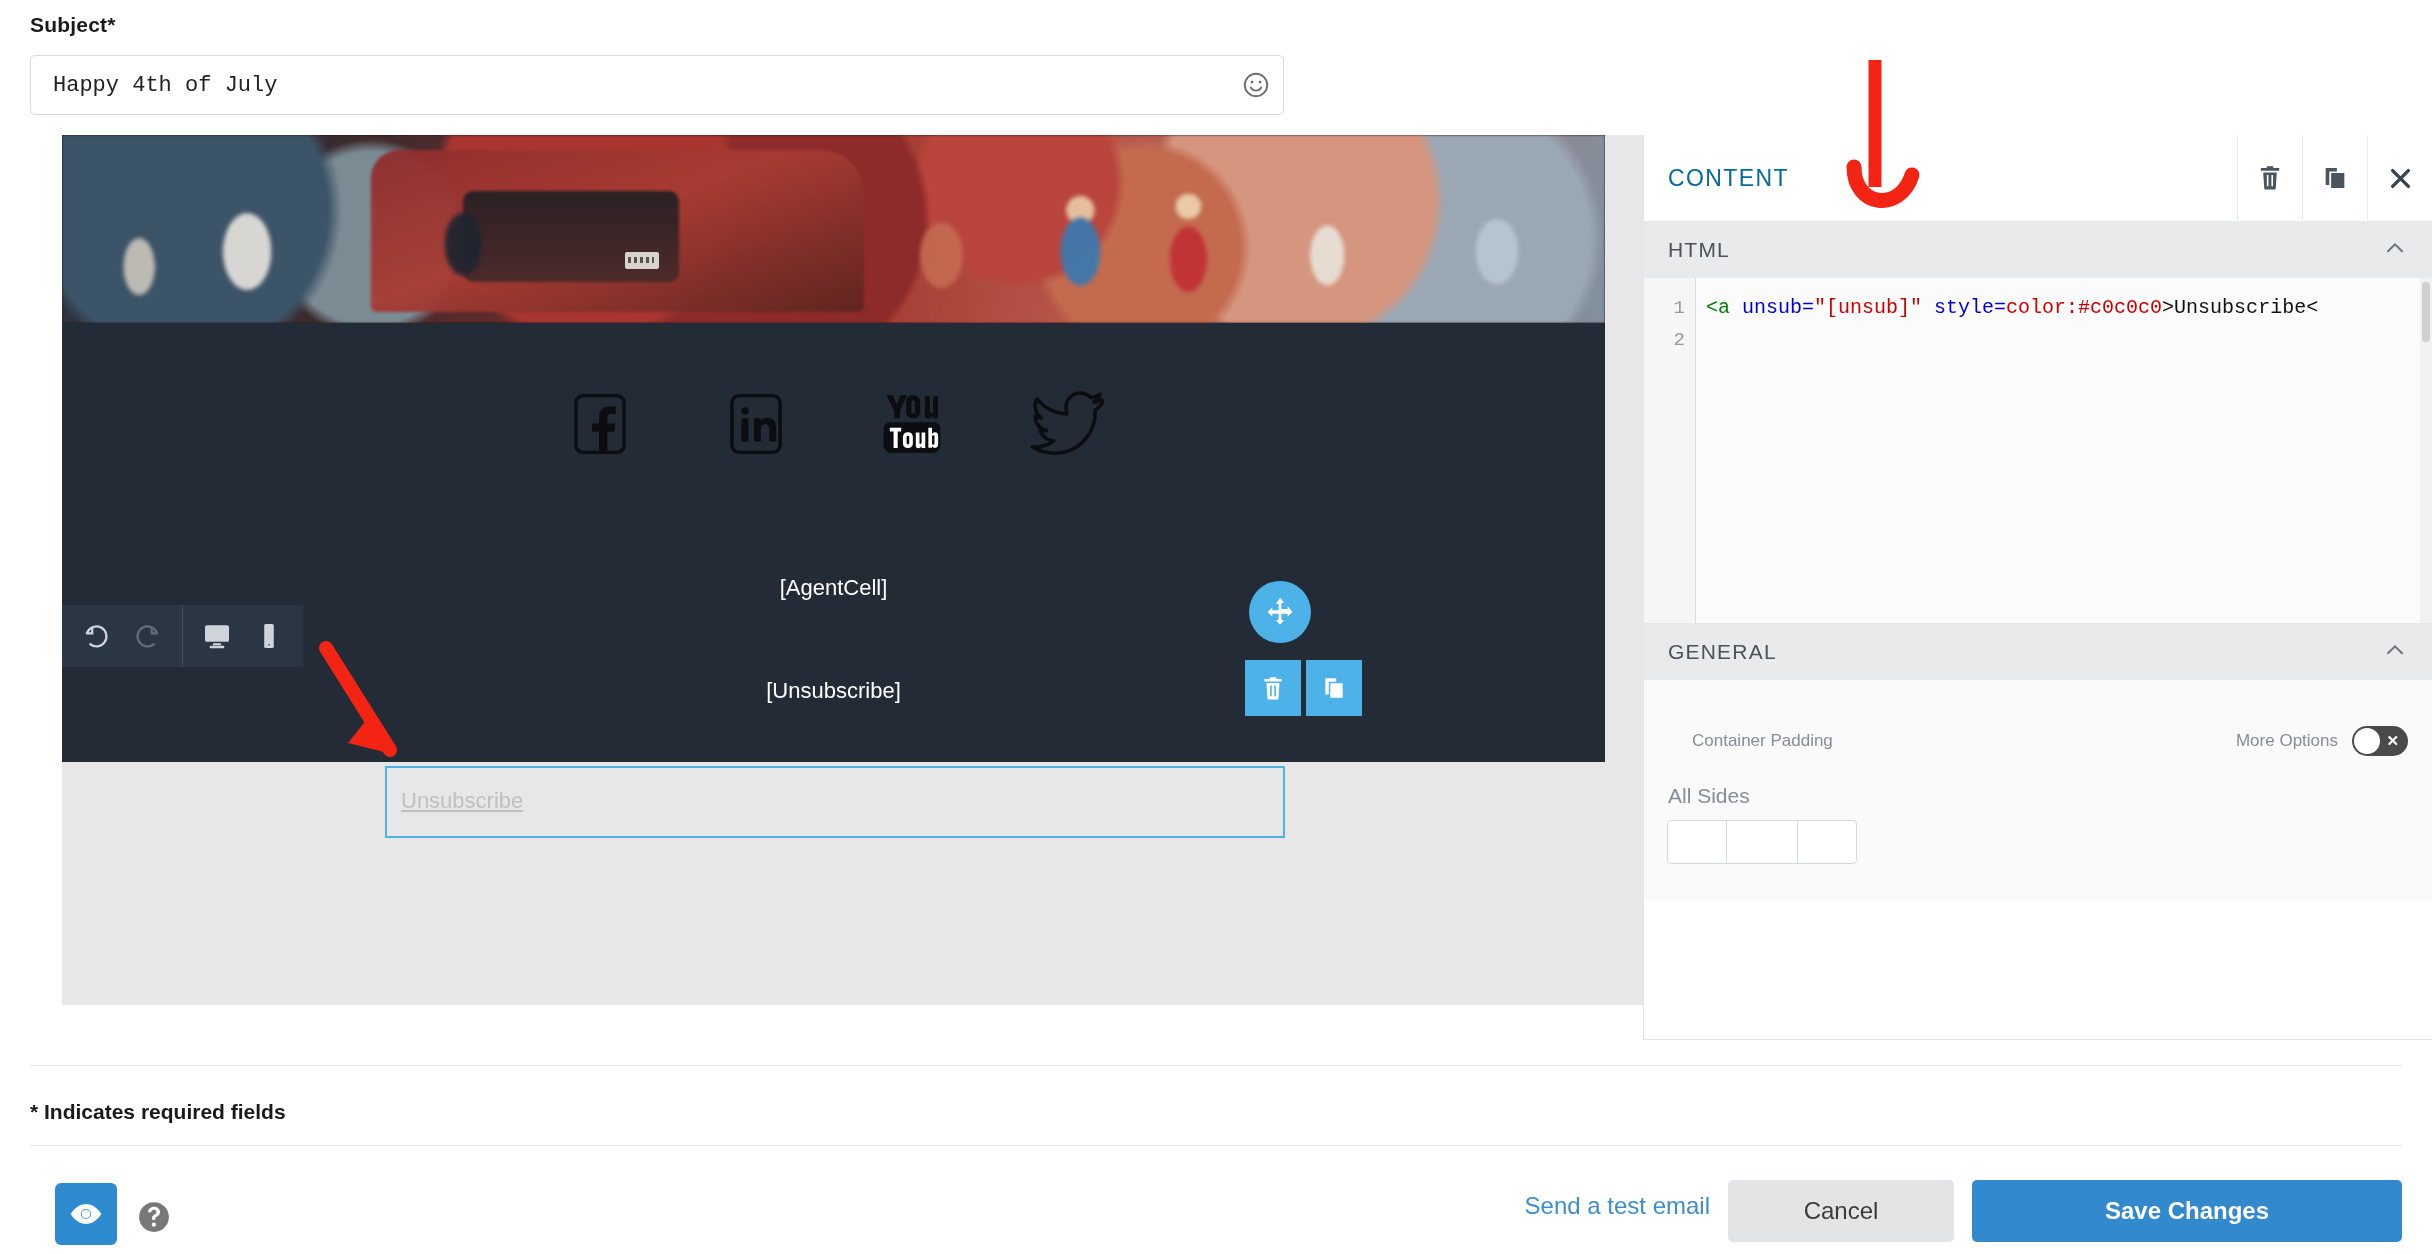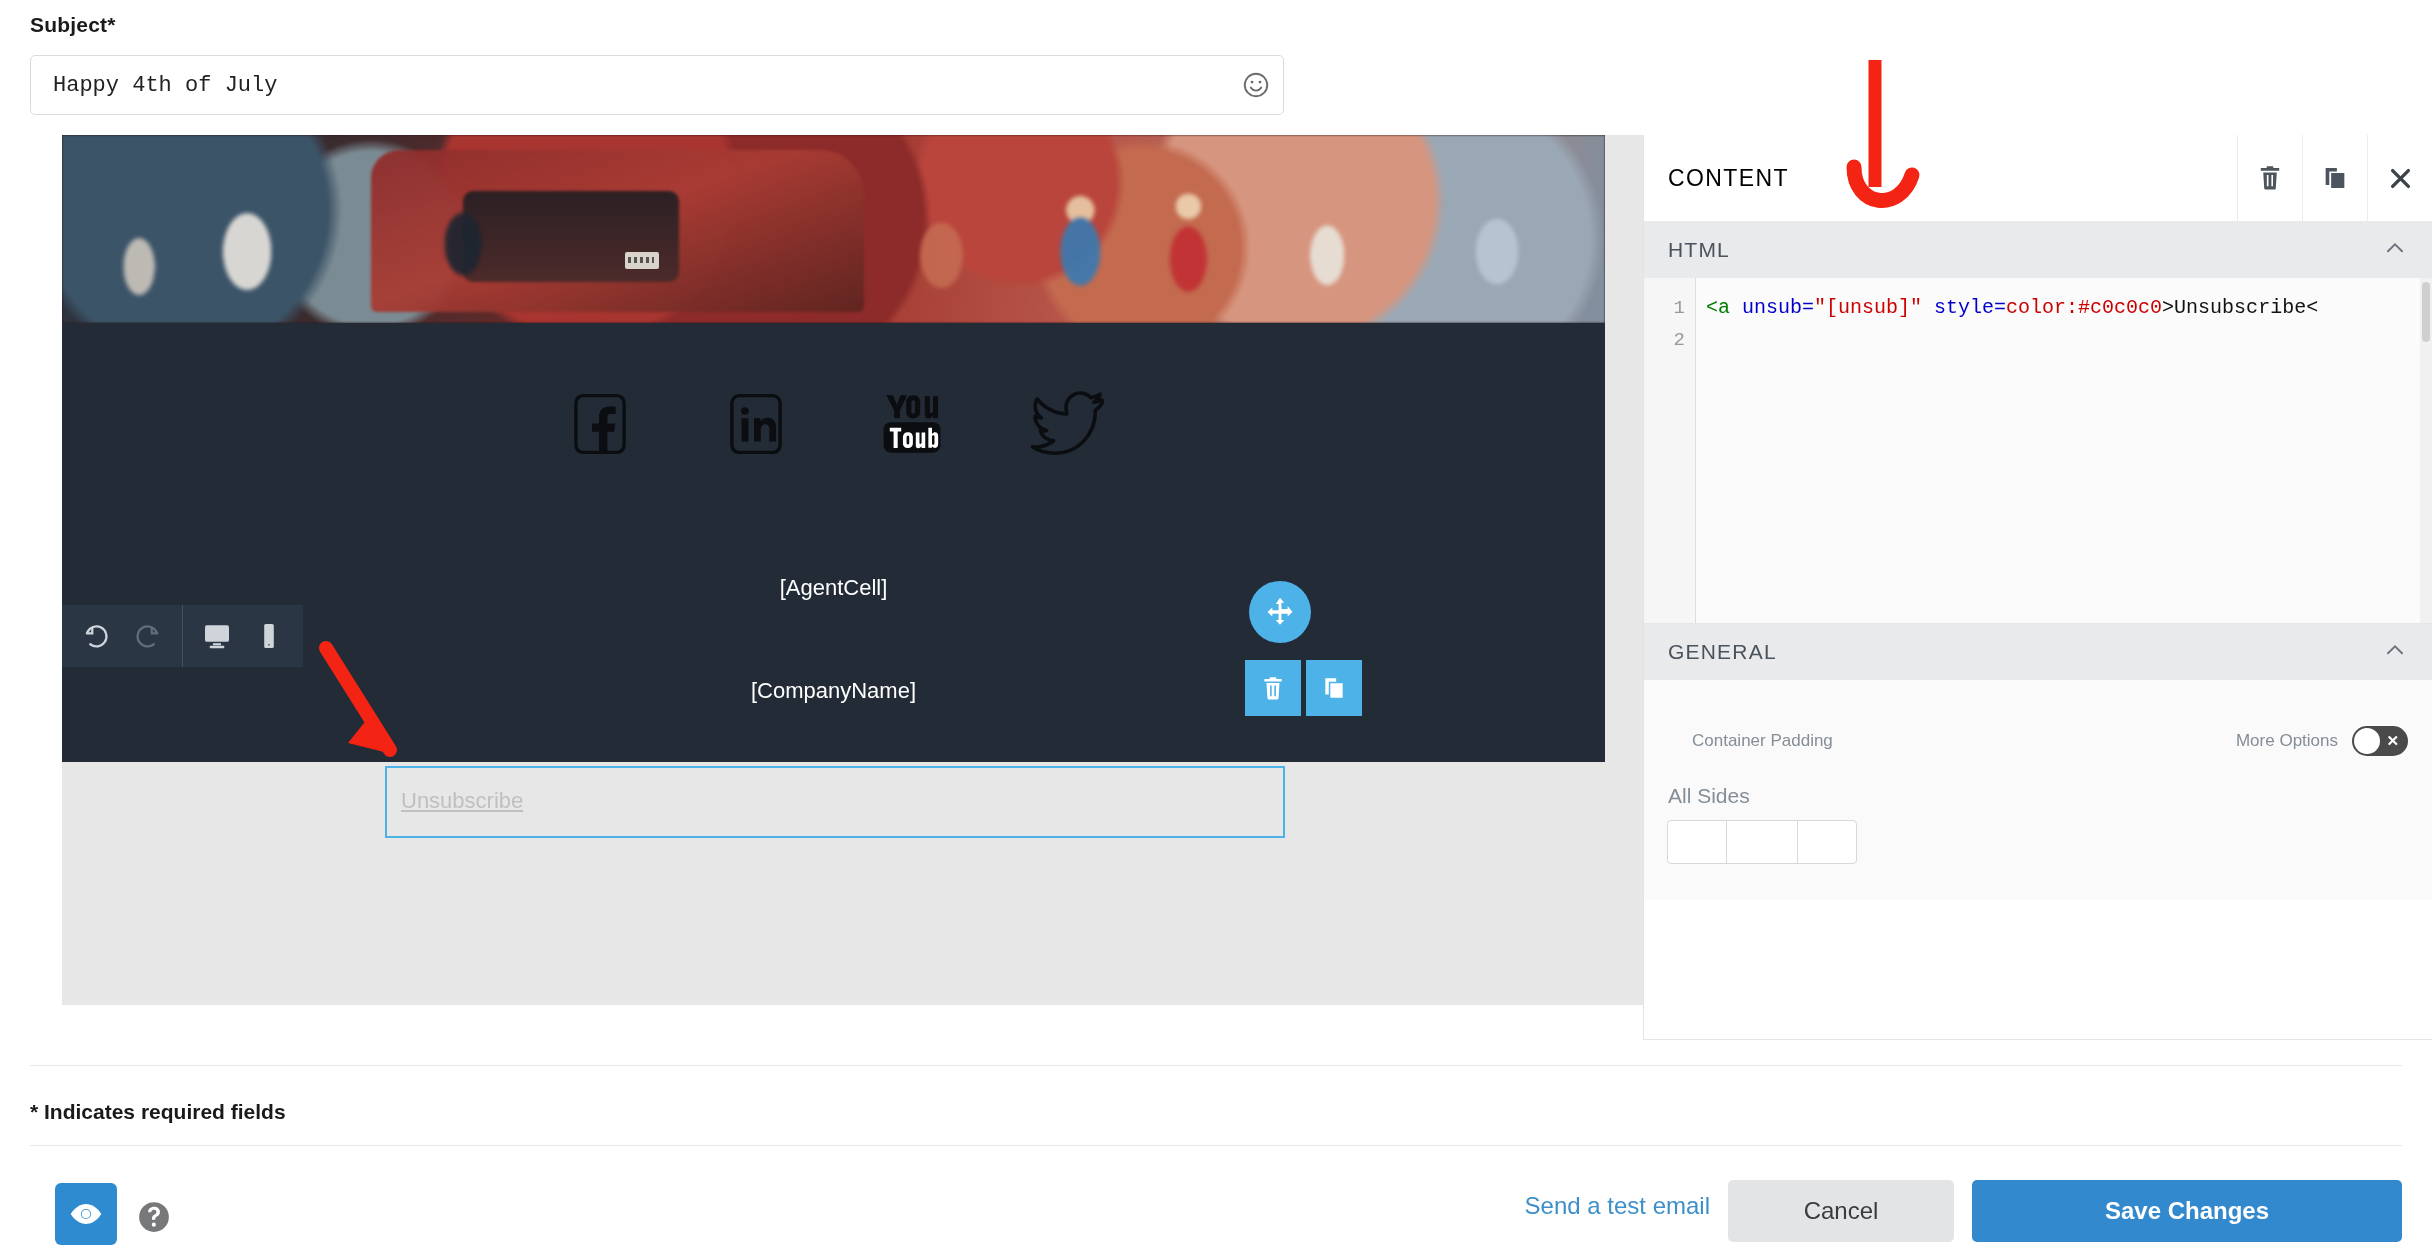--- a/index.html
+++ b/index.html
@@ -135,21 +135,21 @@
     position: absolute; left: 1643px; top: 135px;
     width: 789px; height: 905px;
     background: #fff; border-left: 1px solid #e2e4e7; border-bottom: 1px solid #e2e4e7;
     overflow: hidden;
   }
   .panel-head {
     position: relative; height: 87px; display: flex; align-items: center;
     border-bottom: 1px solid #e9ebed;
   }
   .panel-title {
-    margin-left: 24px; font-size: 23px; color: #000000; letter-spacing: 1.4px;
+    margin-left: 24px; font-size: 23px; color: #0369a1; letter-spacing: 1.4px;
   }
   .panel-actions { margin-left: auto; display: flex; height: 87px; }
   .panel-act {
     width: 65px; height: 87px; display:flex; align-items:center; justify-content:center;
     border-left: 1px solid #e9ebed; cursor: pointer;
   }
 
   .section-head {
     height: 56px; background: #e8eaec; display: flex; align-items: center;
     padding: 0 24px; cursor: pointer;
@@ -294,21 +294,21 @@
             </svg>
           </span>
           <span class="social-ico">
             <svg width="78" height="78" viewBox="0 0 24 24" fill="none" stroke="#0b0d10" stroke-width="1.1" stroke-linejoin="round">
               <path d="M22.5 4.6c-.8.36-1.65.6-2.55.7a4.45 4.45 0 0 0 1.95-2.45c-.86.5-1.8.88-2.8 1.08A4.42 4.42 0 0 0 11.5 7.9c0 .35.04.69.11 1.01A12.5 12.5 0 0 1 2.5 4.28a4.42 4.42 0 0 0 1.37 5.9c-.73-.02-1.4-.22-2-.55v.05a4.42 4.42 0 0 0 3.55 4.33c-.36.1-.74.15-1.14.15-.28 0-.55-.03-.82-.08a4.43 4.43 0 0 0 4.13 3.07 8.87 8.87 0 0 1-5.5 1.9c-.36 0-.7-.02-1.06-.06a12.5 12.5 0 0 0 6.78 1.99c8.13 0 12.58-6.74 12.58-12.58l-.01-.57a8.9 8.9 0 0 0 2.12-2.23z"></path>
             </svg>
           </span>
         </div>
 
         <div class="agentcell">[AgentCell]</div>
-        <div class="companyname">[CompanyName]</div>
+        <div class="companyname">[Unsubscribe]</div>
 
         <div class="unsub-block">
           <span class="unsub-link">Unsubscribe</span>
         </div>
       </div>
 
       <div class="drag-handle">
         <svg width="34" height="34" viewBox="0 0 24 24" fill="#fff">
           <path d="M12 2l3 3.4h-2v4.4h4.4v-2L20.8 12l-3.4 3.2v-2H13v4.4h2L12 21l-3-3.4h2v-4.4H6.6v2L3.2 12l3.4-3.2v2H11V6.4H9z"></path>
         </svg>

